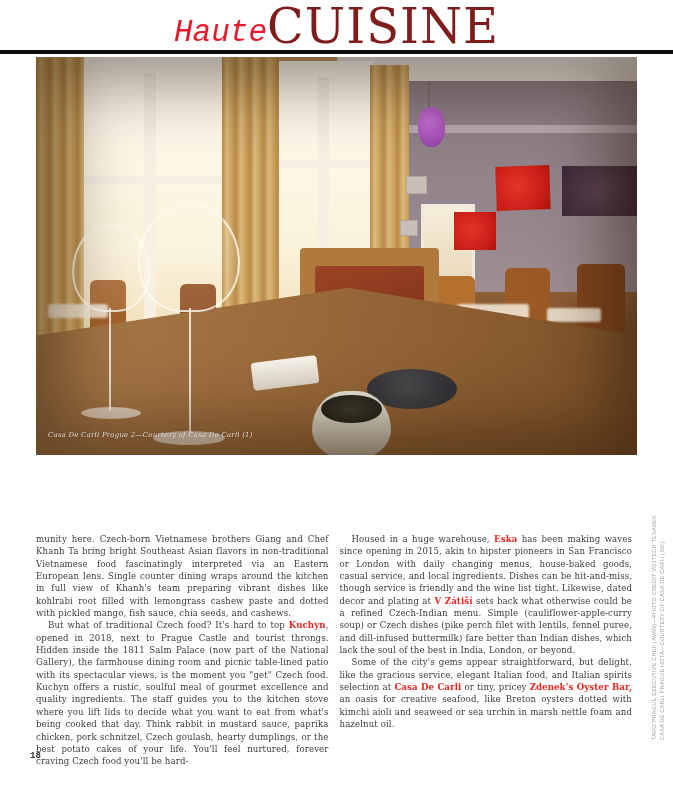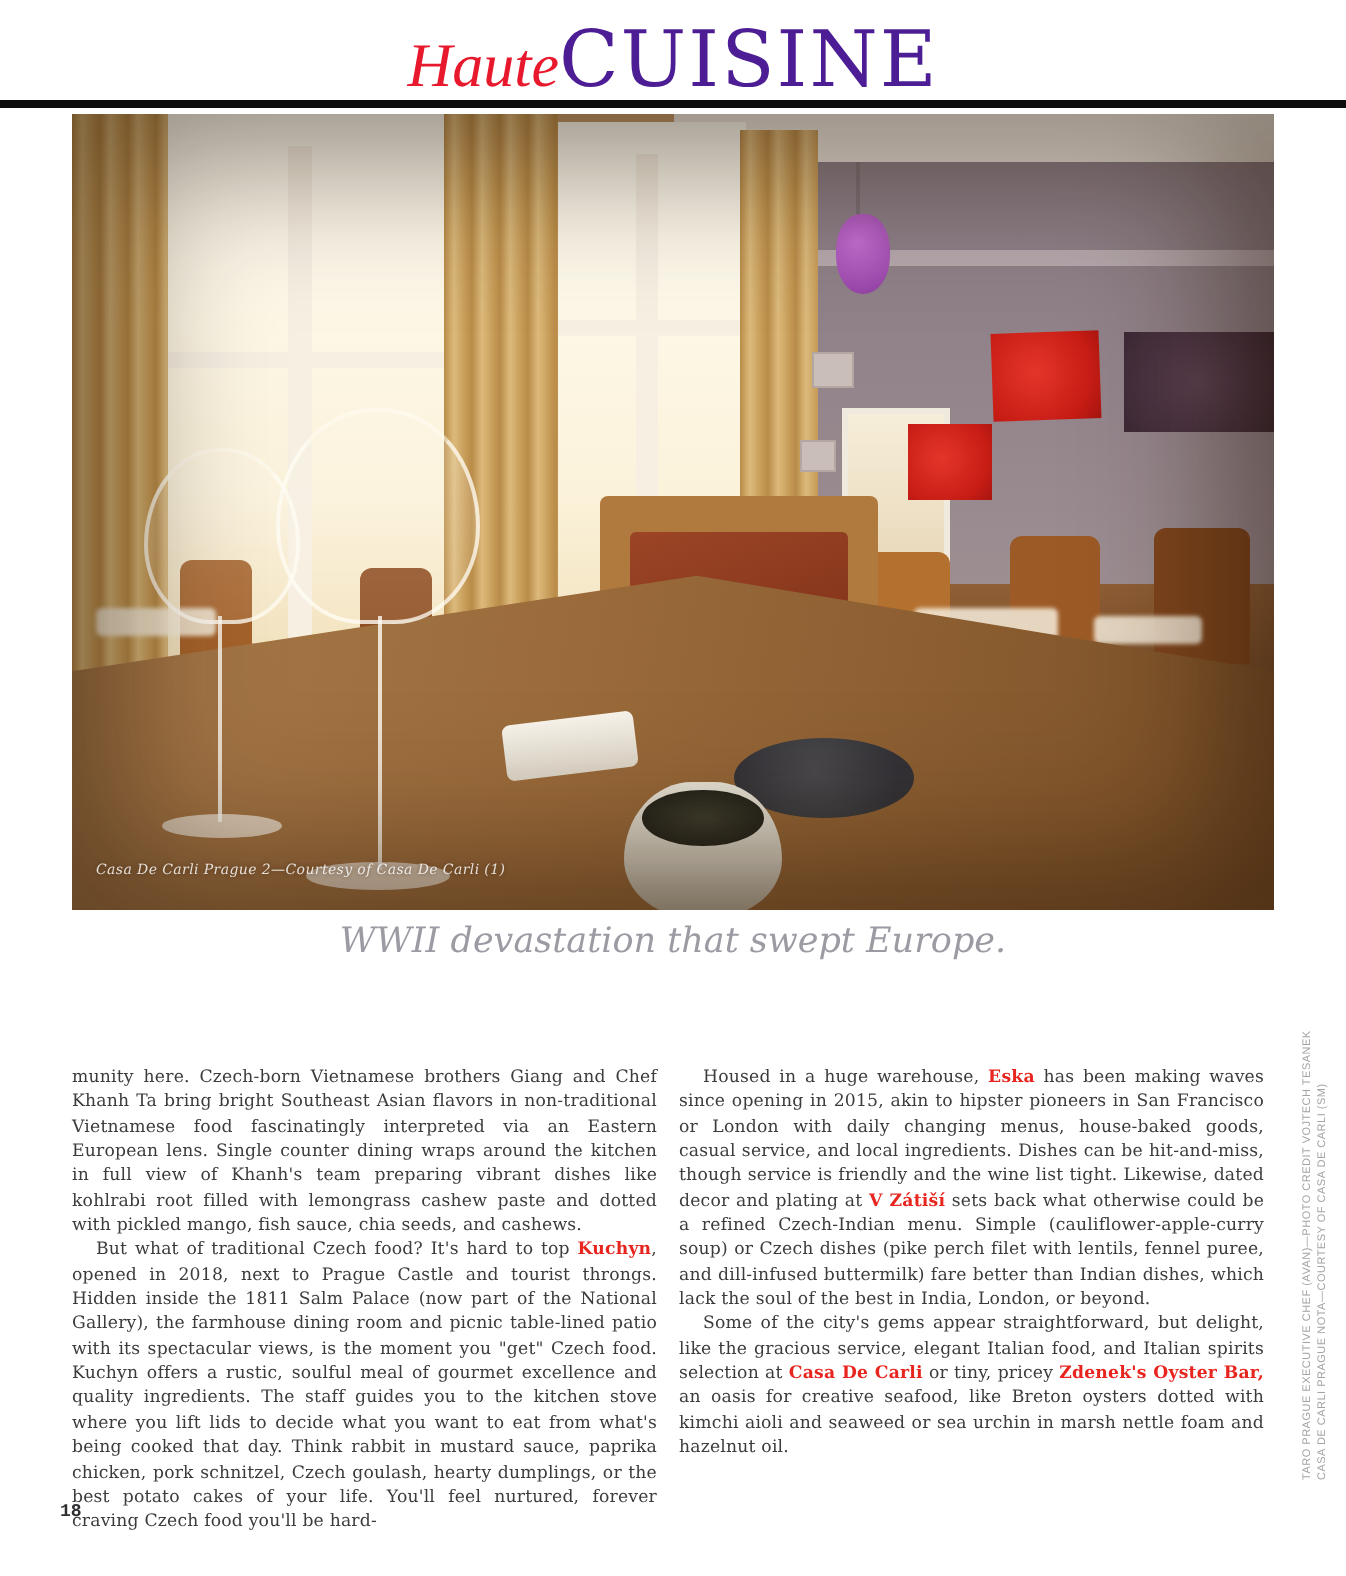--- a/index.html
+++ b/index.html
@@ -10,27 +10,27 @@
     font-family: "DejaVu Serif", "Liberation Serif", serif;
     overflow: hidden;
   }
 
   
   .masthead {
     position: absolute; top: 0; left: 0; width: 673px; height: 50px;
     display: flex; align-items: flex-end; justify-content: center;
   }
   .mast-script {
-    font-family: Liberation Serif, serif;
+    font-family: Liberation Mono, monospace;
     font-style: italic; font-size: 31px; color: #e8192c;
     line-height: 1; padding-bottom: 2px;
   }
   .mast-caps {
     font-family: "DejaVu Serif", serif;
-    font-size: 39px; color: #4c1d95; letter-spacing: 1px;
+    font-size: 48px; color: #7f1d1d; letter-spacing: 1px;
     line-height: 1; font-weight: 400;
   }
   .rule {
     position: absolute; top: 50px; left: 0; width: 673px; height: 4px;
     background: #0d0d0d;
   }
 
   
   .photo {
     position: absolute; left: 36px; top: 57px; width: 601px; height: 398px;
@@ -182,21 +182,20 @@
   <div class="layer napkin" style="left:36%; top:76%; width:11%; height:7%;"></div>
   <div class="layer plate" style="left:55%; top:78.5%; width:15%; height:10%;"></div>
   <div class="layer bowl" style="left:46%; top:84%; width:13%; height:17%;"></div>
   <div class="layer bowl-fill" style="left:47.5%; top:85%; width:10%; height:7%;"></div>
 
   <div class="layer vignette"></div>
   <div class="caption">Casa De Carli Prague 2—Courtesy of Casa De Carli (1)</div>
 </div>
 
 <div class="pullquote">
-  <span>WWII devastation that swept Europe.</span>
 </div>
 
 <div class="columns">
   <div class="col">
       <p class="para"><span>munity here. Czech-born Vietnamese brothers Giang and Chef Khanh Ta bring bright Southeast Asian flavors in non-traditional Vietnamese food fascinatingly interpreted via an Eastern European lens. Single counter dining wraps around the kitchen in full view of Khanh's team preparing vibrant dishes like kohlrabi root filled with lemongrass cashew paste and dotted with pickled mango, fish sauce, chia seeds, and cashews.</span></p>
       <p class="para indent"><span>But what of traditional Czech food? It's hard to top </span><span class="hl">Kuchyn</span><span>, opened in 2018, next to Prague Castle and tourist throngs. Hidden inside the 1811 Salm Palace (now part of the National Gallery), the farmhouse dining room and picnic table-lined patio with its spectacular views, is the moment you "get" Czech food. Kuchyn offers a rustic, soulful meal of gourmet excellence and quality ingredients. The staff guides you to the kitchen stove where you lift lids to decide what you want to eat from what's being cooked that day. Think rabbit in mustard sauce, paprika chicken, pork schnitzel, Czech goulash, hearty dumplings, or the best potato cakes of your life. You'll feel nurtured, forever craving Czech food you'll be hard-</span></p>
     </div>
   <div class="col">
       <p class="para indent"><span>Housed in a huge warehouse, </span><span class="hl">Eska</span><span> has been making waves since opening in 2015, akin to hipster pioneers in San Francisco or London with daily changing menus, house-baked goods, casual service, and local ingredients. Dishes can be hit-and-miss, though service is friendly and the wine list tight. Likewise, dated decor and plating at </span><span class="hl">V Zátiší</span><span> sets back what otherwise could be a refined Czech-Indian menu. Simple (cauliflower-apple-curry soup) or Czech dishes (pike perch filet with lentils, fennel puree, and dill-infused buttermilk) fare better than Indian dishes, which lack the soul of the best in India, London, or beyond.</span></p>
       <p class="para indent"><span>Some of the city's gems appear straightforward, but delight, like the gracious service, elegant Italian food, and Italian spirits selection at </span><span class="hl">Casa De Carli</span><span> or tiny, pricey </span><span class="hl">Zdenek's Oyster Bar,</span><span> an oasis for creative seafood, like Breton oysters dotted with kimchi aioli and seaweed or sea urchin in marsh nettle foam and hazelnut oil.</span></p>

